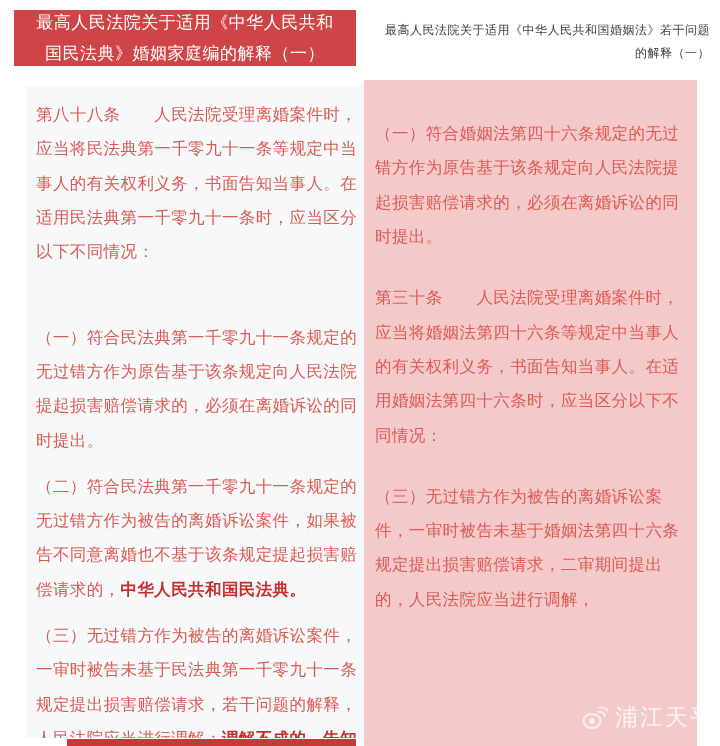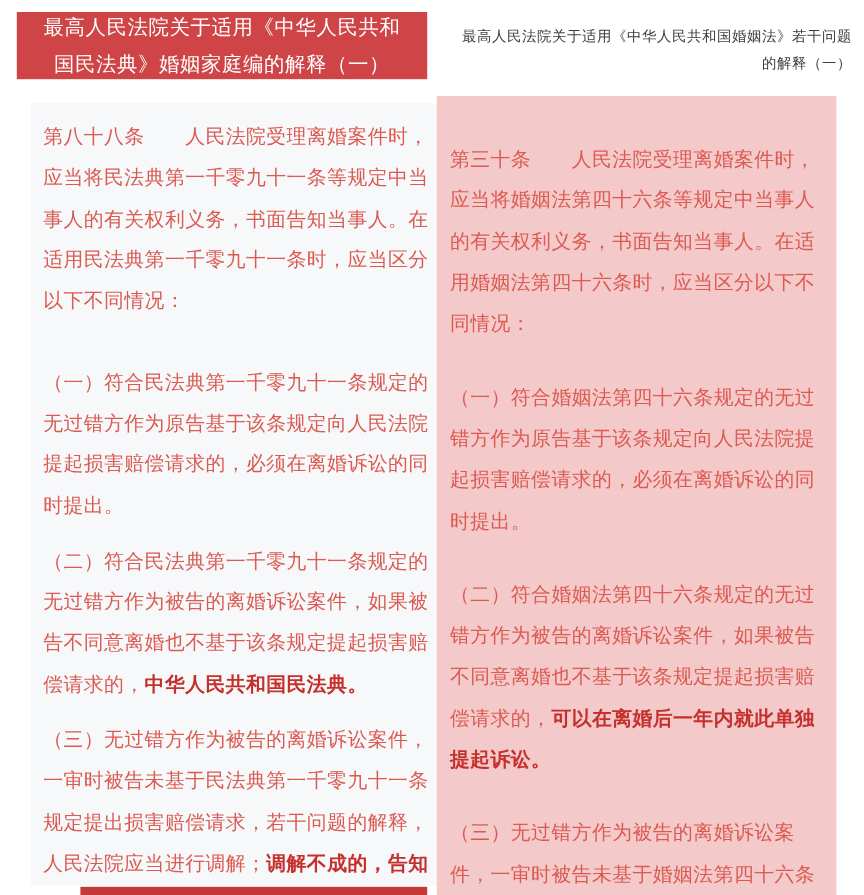--- a/index.html
+++ b/index.html
@@ -33,21 +33,21 @@
     width: 342px; height: 652px;
     background: var(--left-body-bg, #f7f8fa);
     color: var(--text-red, #db5a52);
     font-size: 16.5px;
     line-height: 2.08;
     padding: 11px 7px 0 10px;
     letter-spacing: 0.4px;
     overflow: hidden;
   }
   .left-body p { margin-bottom: 12px; }
-  .left-body p.gap-before { margin-top: 33px; }
+  .left-body p.gap-before { margin-top: 51px; }
 
   
   .right-header {
     position: absolute;
     left: 364px; top: 0;
     width: 356px; height: 80px;
     background: #ffffff;
     color: var(--right-header-text, #3d3d3d);
     display: flex; align-items: center; justify-content: center;
     text-align: right;
@@ -101,22 +101,30 @@
   <div class="left-body">
       <p><span>第八十八条　　人民法院受理离婚案件时，应当将民法典第一千零九十一条等规定中当事人的有关权利义务，书面告知当事人。在适用民法典第一千零九十一条时，应当区分以下不同情况：</span></p>
       <p class="gap-before"><span>（一）符合民法典第一千零九十一条规定的无过错方作为原告基于该条规定向人民法院提起损害赔偿请求的，必须在离婚诉讼的同时提出。</span></p>
       <p><span>（二）符合民法典第一千零九十一条规定的无过错方作为被告的离婚诉讼案件，如果被告不同意离婚也不基于该条规定提起损害赔偿请求的，</span><span class="bold-seg">中华人民共和国民法典。</span></p>
       <p><span>（三）无过错方作为被告的离婚诉讼案件，一审时被告未基于民法典第一千零九十一条规定提出损害赔偿请求，若干问题的解释，人民法院应当进行调解；</span><span class="bold-seg">调解不成的，告知当事人另行起诉。双方当事人同意由第二审人民法院一并审理的，第二审人民法院可以一并裁判。</span></p>
     </div>
 
   <div class="right-header">最高人民法院关于适用《中华人民共和国婚姻法》若干问题的解释（一）</div>
 
   <div class="right-panel">
+      <p><span>（一）符合婚姻法第四十六条规定的无过错方作为原告基于该条规定向人民法院提起损害赔偿请求的，必须在离婚诉讼的同时提出。</span></p>
       <p><span>第三十条　　人民法院受理离婚案件时，应当将婚姻法第四十六条等规定中当事人的有关权利义务，书面告知当事人。在适用婚姻法第四十六条时，应当区分以下不同情况：</span></p>
-      <p><span>（一）符合婚姻法第四十六条规定的无过错方作为原告基于该条规定向人民法院提起损害赔偿请求的，必须在离婚诉讼的同时提出。</span></p>
-      <p><span>（二）符合婚姻法第四十六条规定的无过错方作为被告的离婚诉讼案件，如果被告不同意离婚也不基于该条规定提起损害赔偿请求的，</span><span class="bold-seg">可以在离婚后一年内就此单独提起诉讼。</span></p>
       <p><span>（三）无过错方作为被告的离婚诉讼案件，一审时被告未基于婚姻法第四十六条规定提出损害赔偿请求，二审期间提出的，人民法院应当进行调解，</span></p>
     </div>
 
   <div class="bottom-bar"></div>
 
+  <div class="watermark">
+    <svg width="27" height="26" viewBox="0 0 27 26" fill="none" stroke="rgba(255,255,255,0.8)" stroke-width="2" stroke-linecap="round">
+      <ellipse cx="11" cy="16" rx="8.5" ry="7"></ellipse>
+      <circle cx="11" cy="16" r="3" fill="rgba(255,255,255,0.8)" stroke="none"></circle>
+      <path d="M17 7 q5 -1 7 4" fill="none"></path>
+      <path d="M18 2.5 q8 -1 10.5 7" fill="none" opacity="0.8"></path>
+    </svg>
+    <span>浦江天平</span>
+  </div>
 
 </div>
 
 </body></html>

